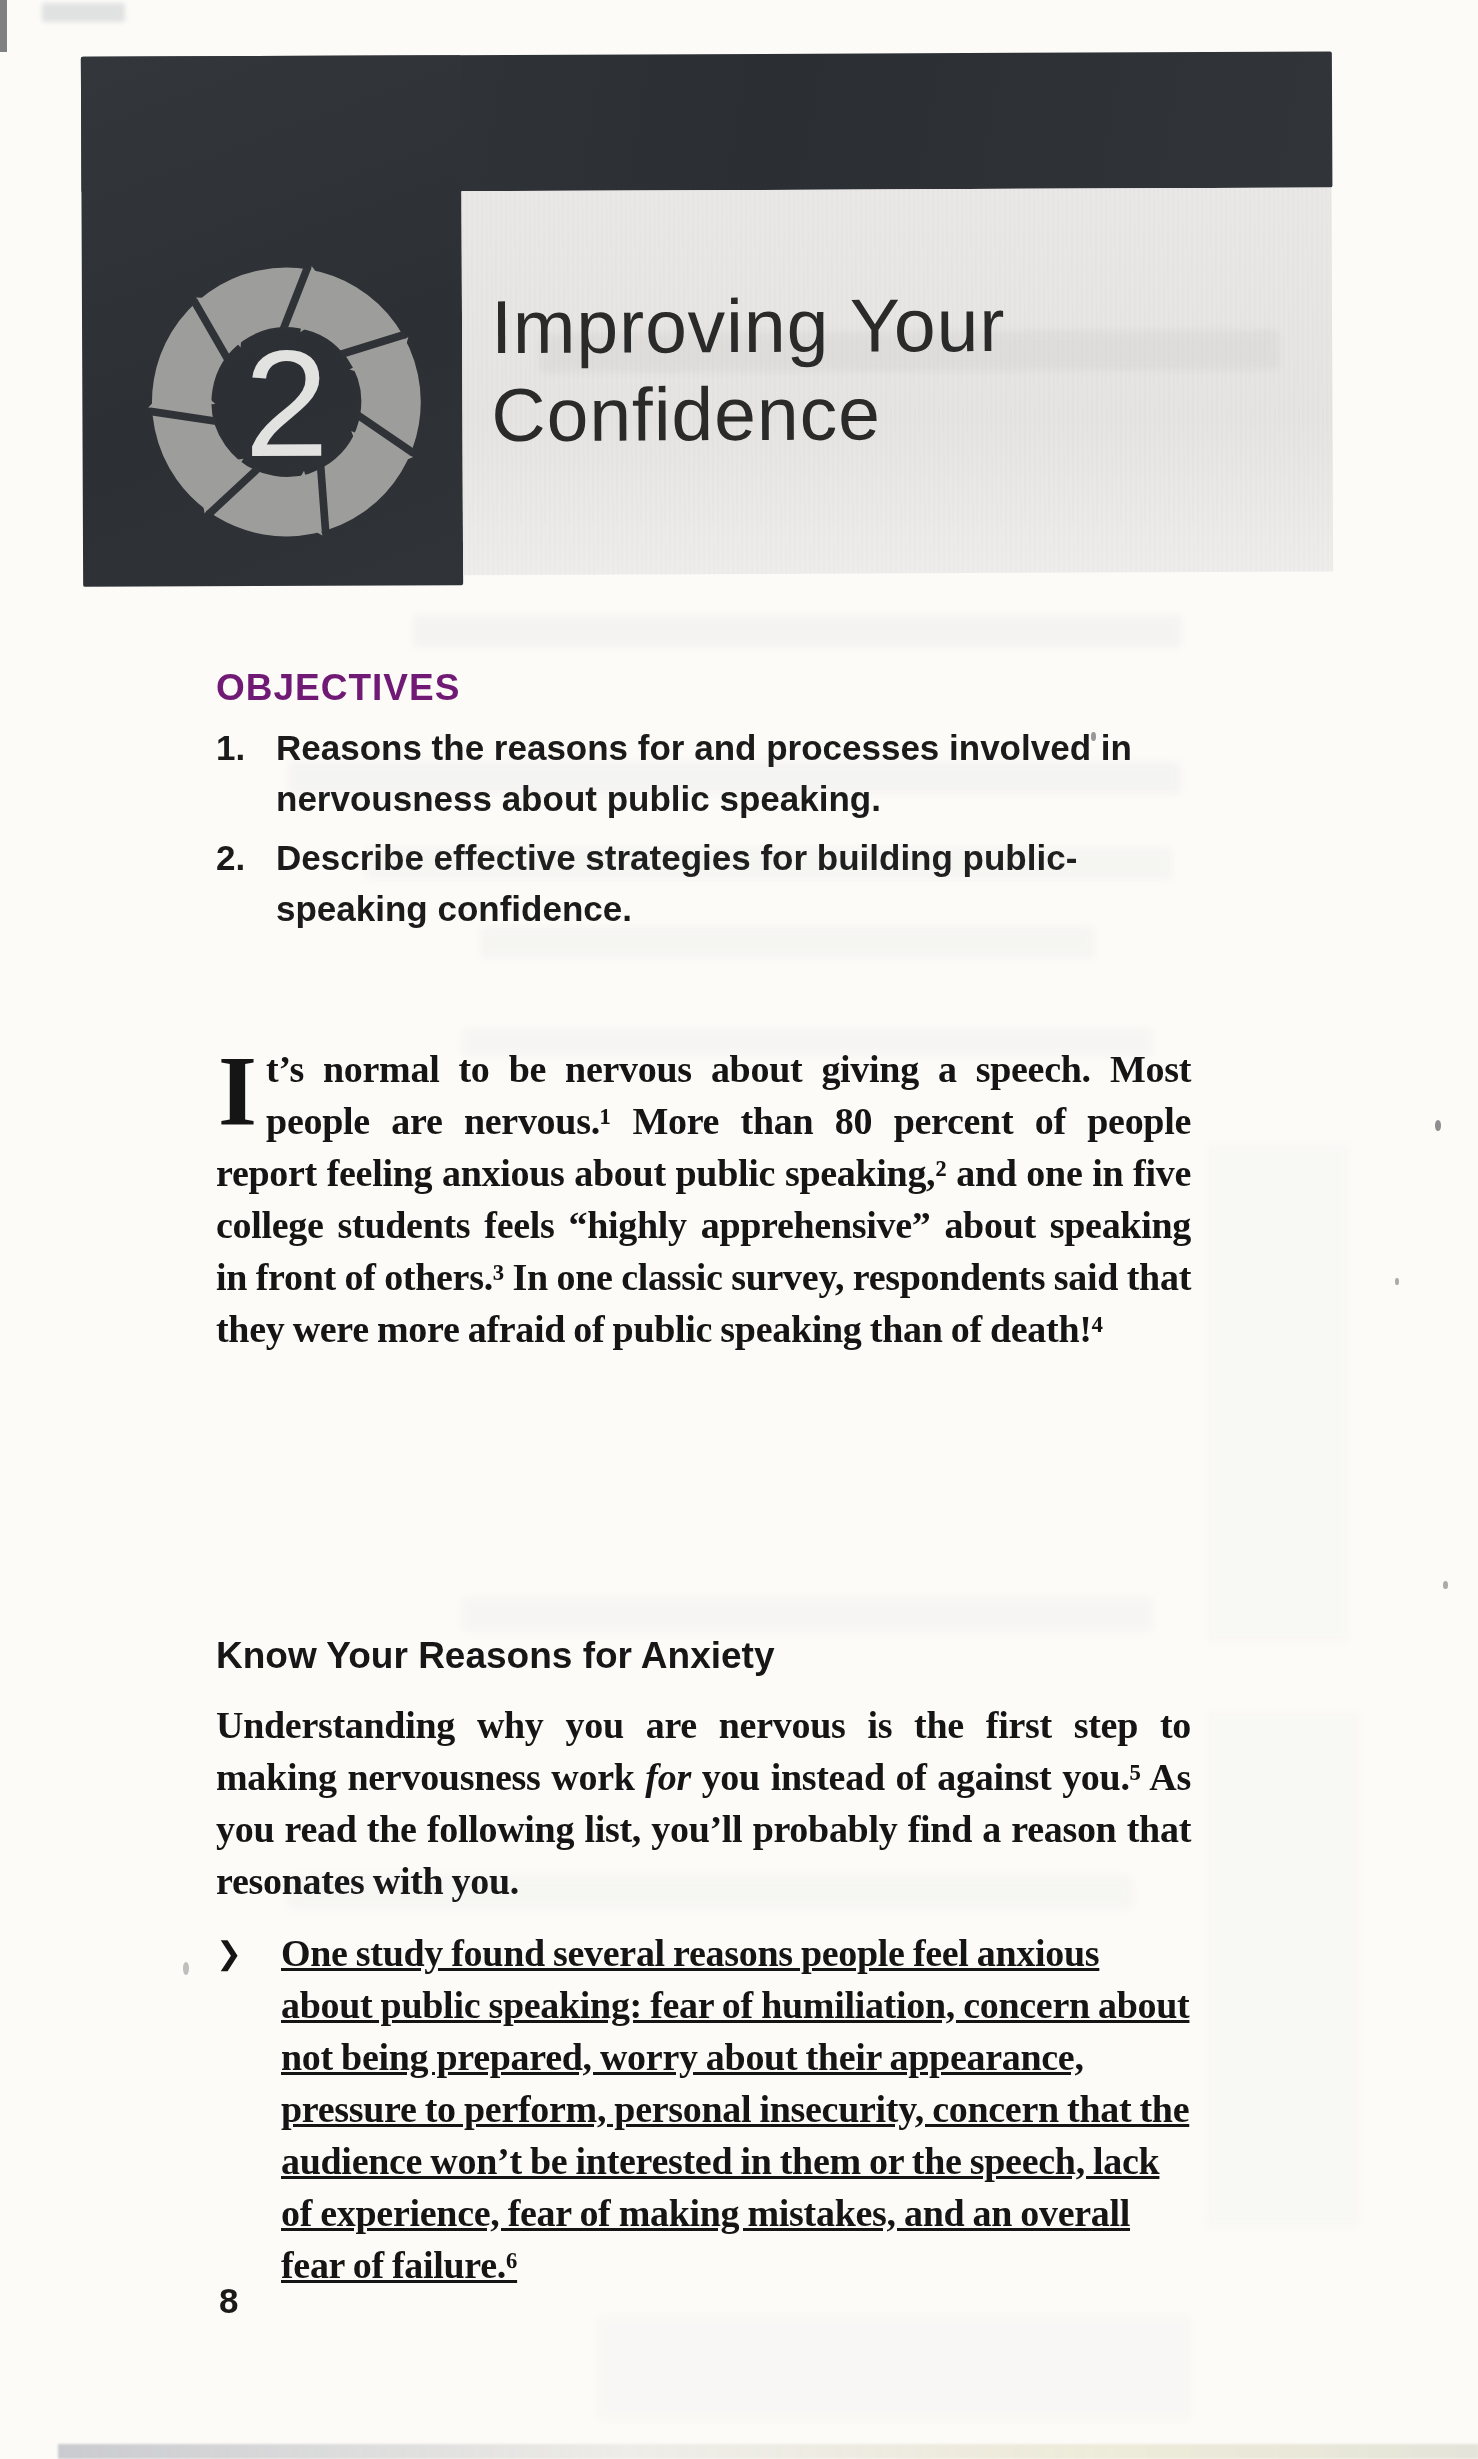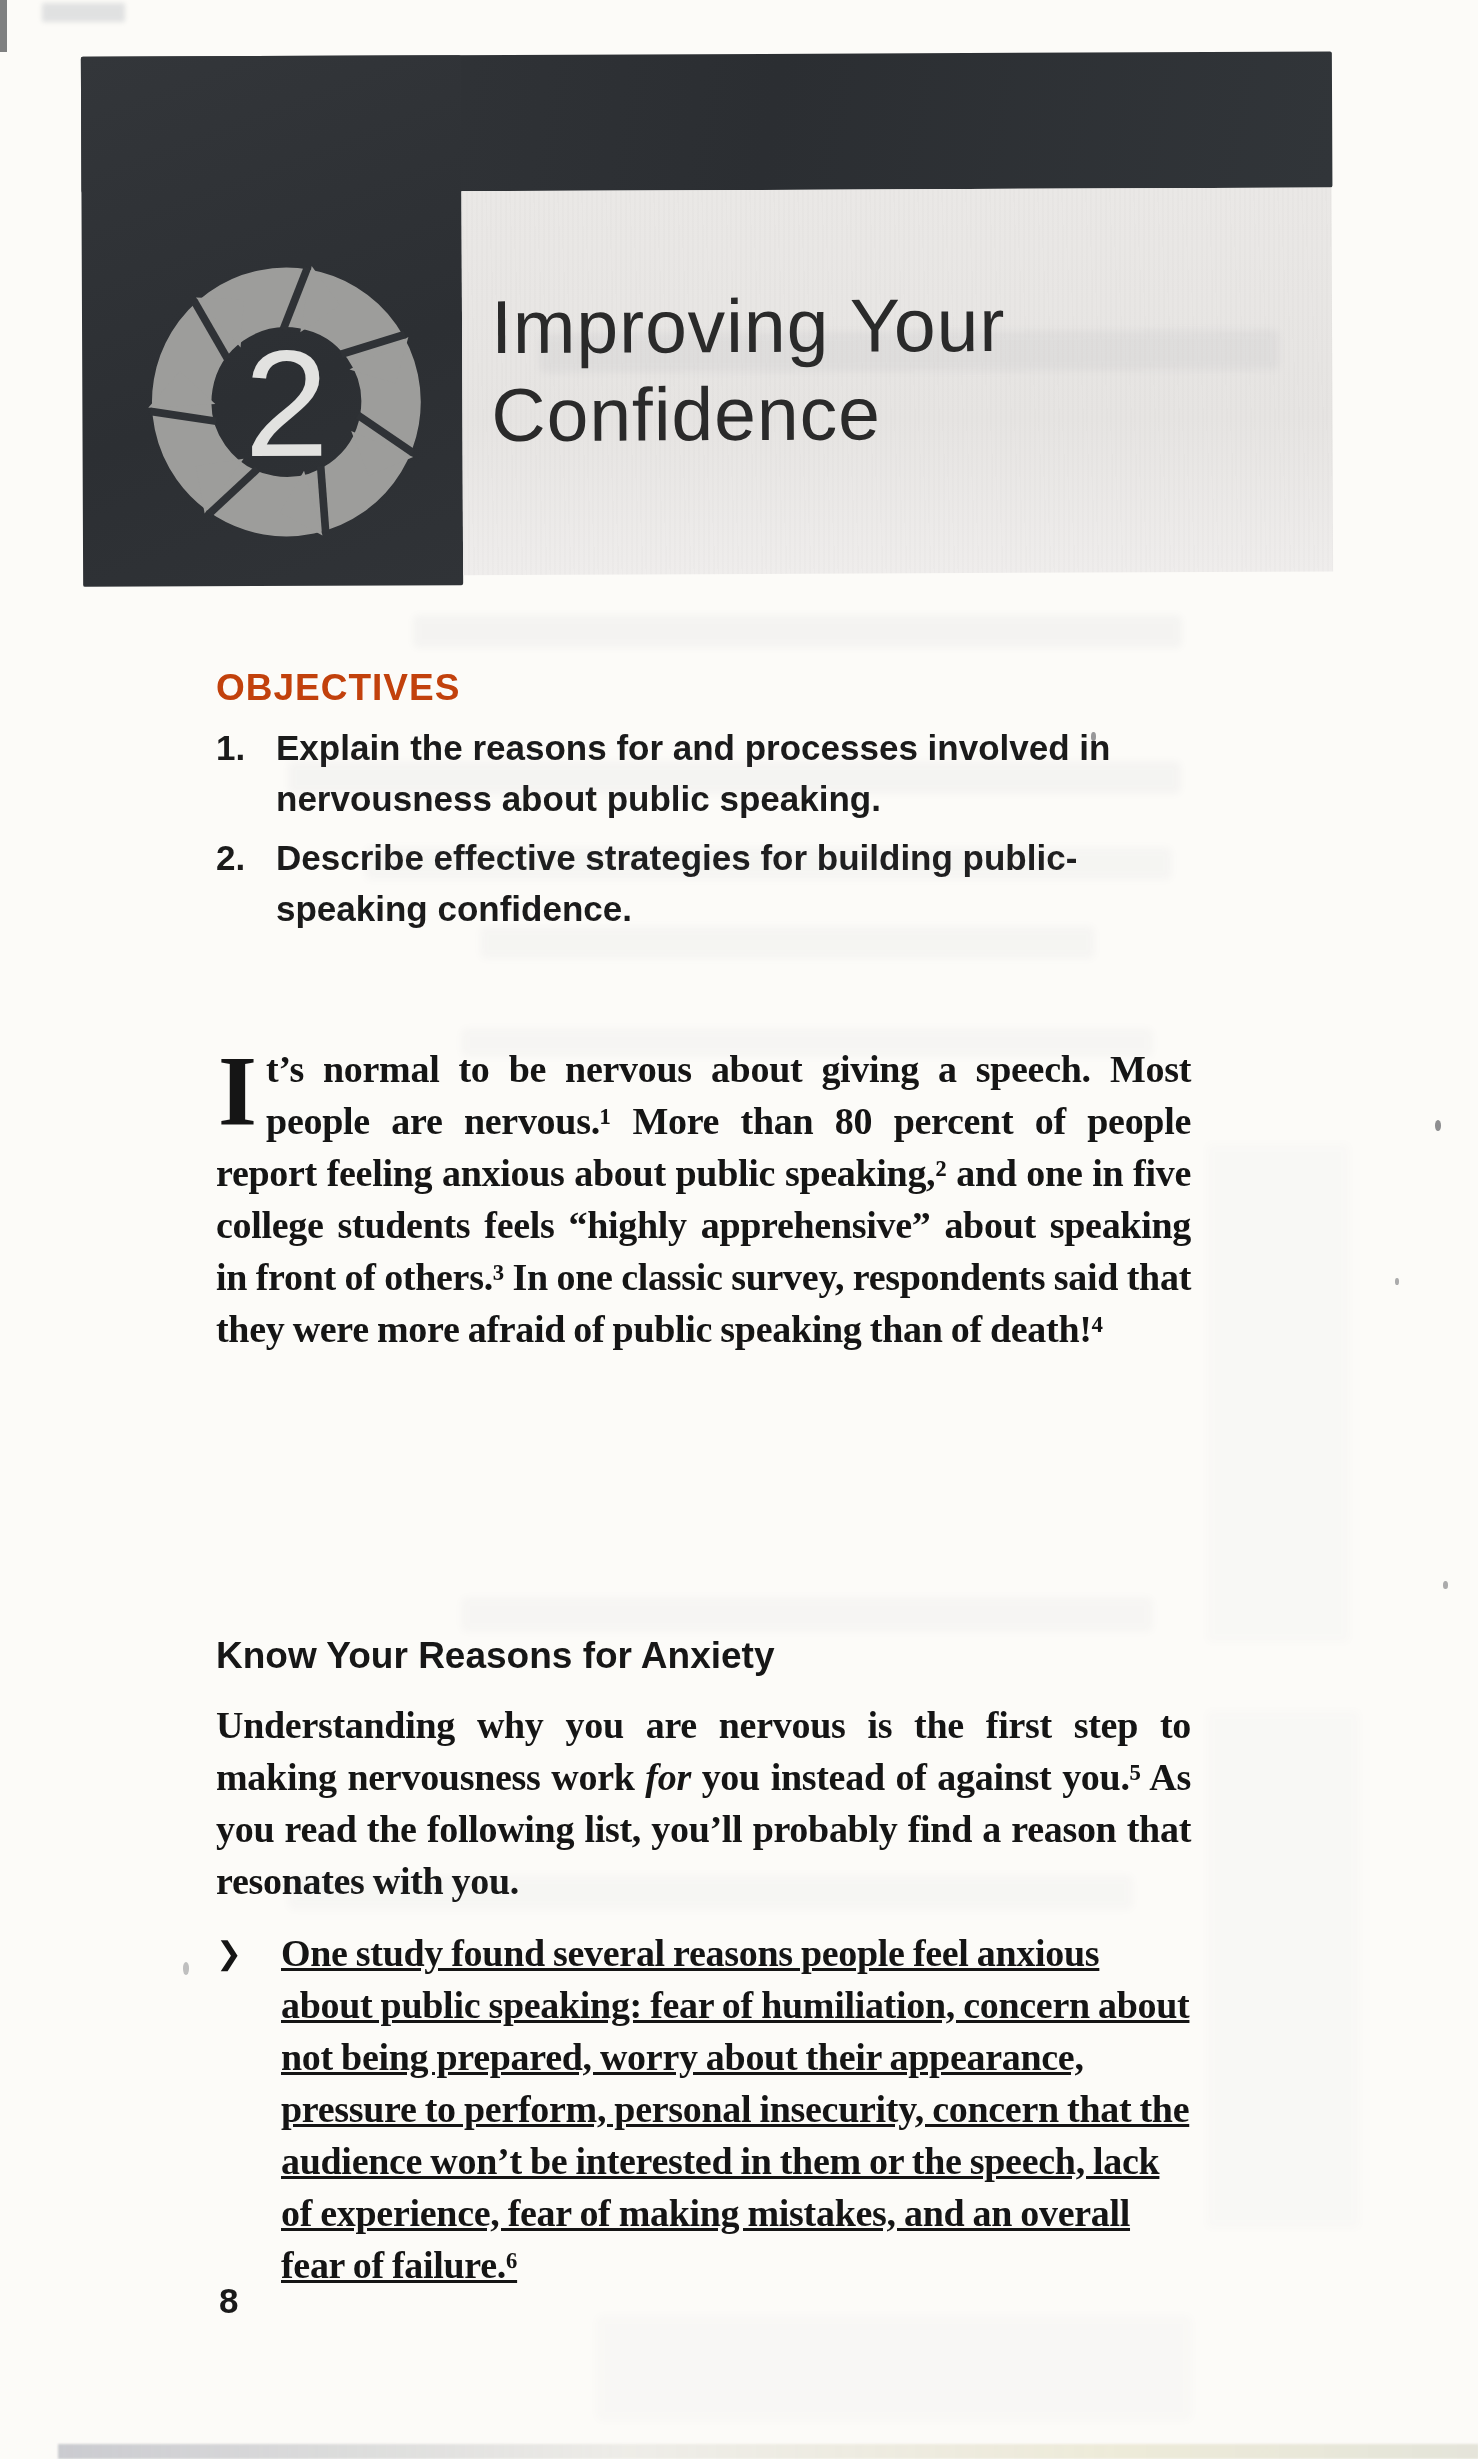--- a/index.html
+++ b/index.html
@@ -31,21 +31,21 @@
   .chapter-title {
     position:absolute; left:29px; top:92px;
     font-family:"Liberation Sans","DejaVu Sans",sans-serif;
     font-size:75px; line-height:88px; letter-spacing:1px;
     color:#2a2a2a; font-weight:400;
   }
   .cycle-icon { position:absolute; left:142px; top:256px; width:288px; height:288px; }
   
   .col { position:absolute; left:216px; width:975px; }
   .sans { font-family:"Liberation Sans","DejaVu Sans",sans-serif; }
-  .objectives-heading { top:667px; font-size:37px; font-weight:700; letter-spacing:1px; color:#c2410c; }
+  .objectives-heading { top:667px; font-size:37px; font-weight:700; letter-spacing:1px; color:#701a75; }
   .obj-list { top:722px; }
   .obj-item { display:flex; margin-bottom:7.7px; font-size:35px; line-height:51px; font-weight:700; color:#1b1b1b; }
   .obj-num { flex:0 0 60px; }
   .obj-text { flex:1 1 auto; }
   .section-heading { top:972px; text-align:center; font-size:40px; font-weight:700; color:#141414; }
   .para {
     font-size:38px; line-height:52px; font-weight:700;
     letter-spacing:-0.3px; word-spacing:-1px;
     text-align:justify; color:#151515;
   }
@@ -126,21 +126,21 @@
       </g>
       <text x="150" y="206" font-family="Liberation Sans, DejaVu Sans, sans-serif" font-size="158" font-weight="400" fill="#e2e2e0" text-anchor="middle">2</text>
     </svg>
   </div>
 
   <div class="col sans objectives-heading" style="position:absolute;">OBJECTIVES</div>
 
   <div class="col sans obj-list" style="position:absolute;">
     <div class="obj-item">
       <span class="obj-num">1.</span>
-      <span class="obj-text">Explain the reasons for and processes involved in nervousness about public speaking.</span>
+      <span class="obj-text">Reasons the reasons for and processes involved in nervousness about public speaking.</span>
     </div>
     <div class="obj-item">
       <span class="obj-num">2.</span>
       <span class="obj-text">Describe effective strategies for building public-speaking confidence.</span>
     </div>
   </div>
 
 
   <div class="col para p1" style="position:absolute;">
     <span class="dropcap">I</span>

